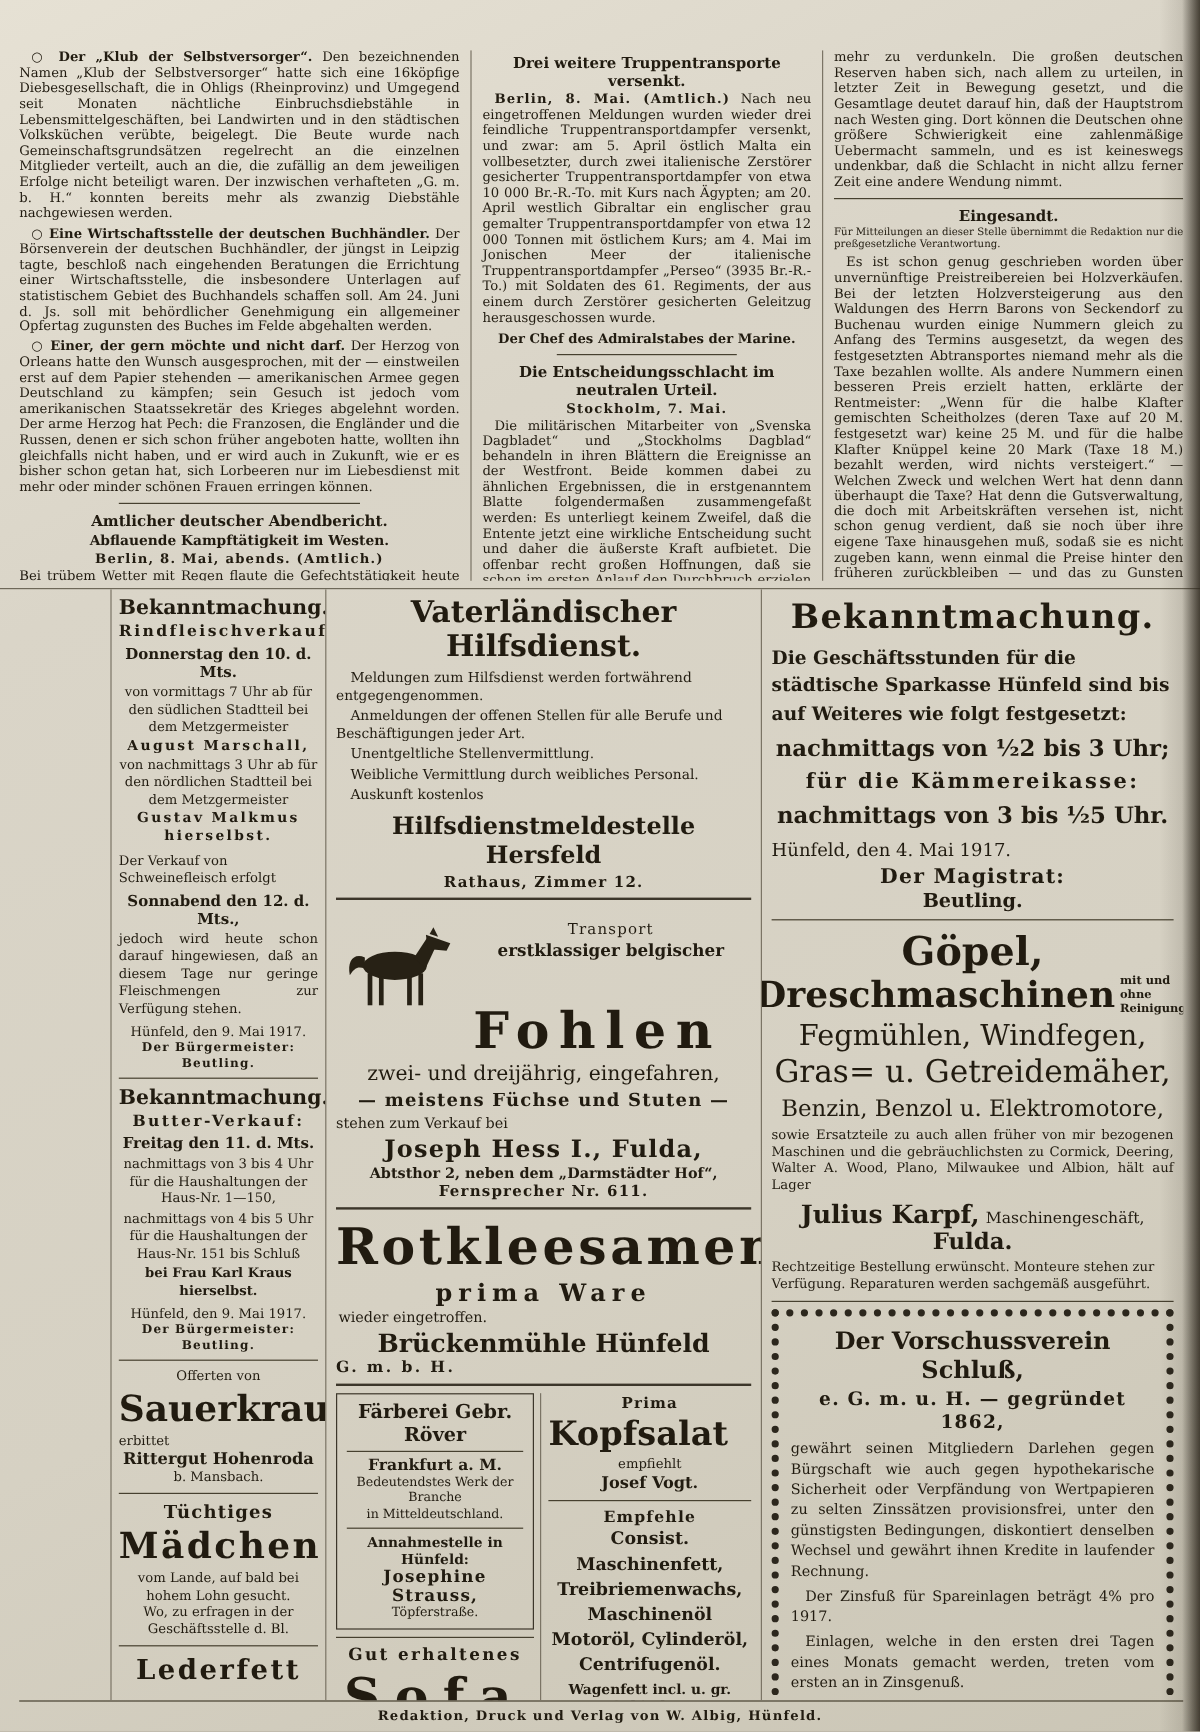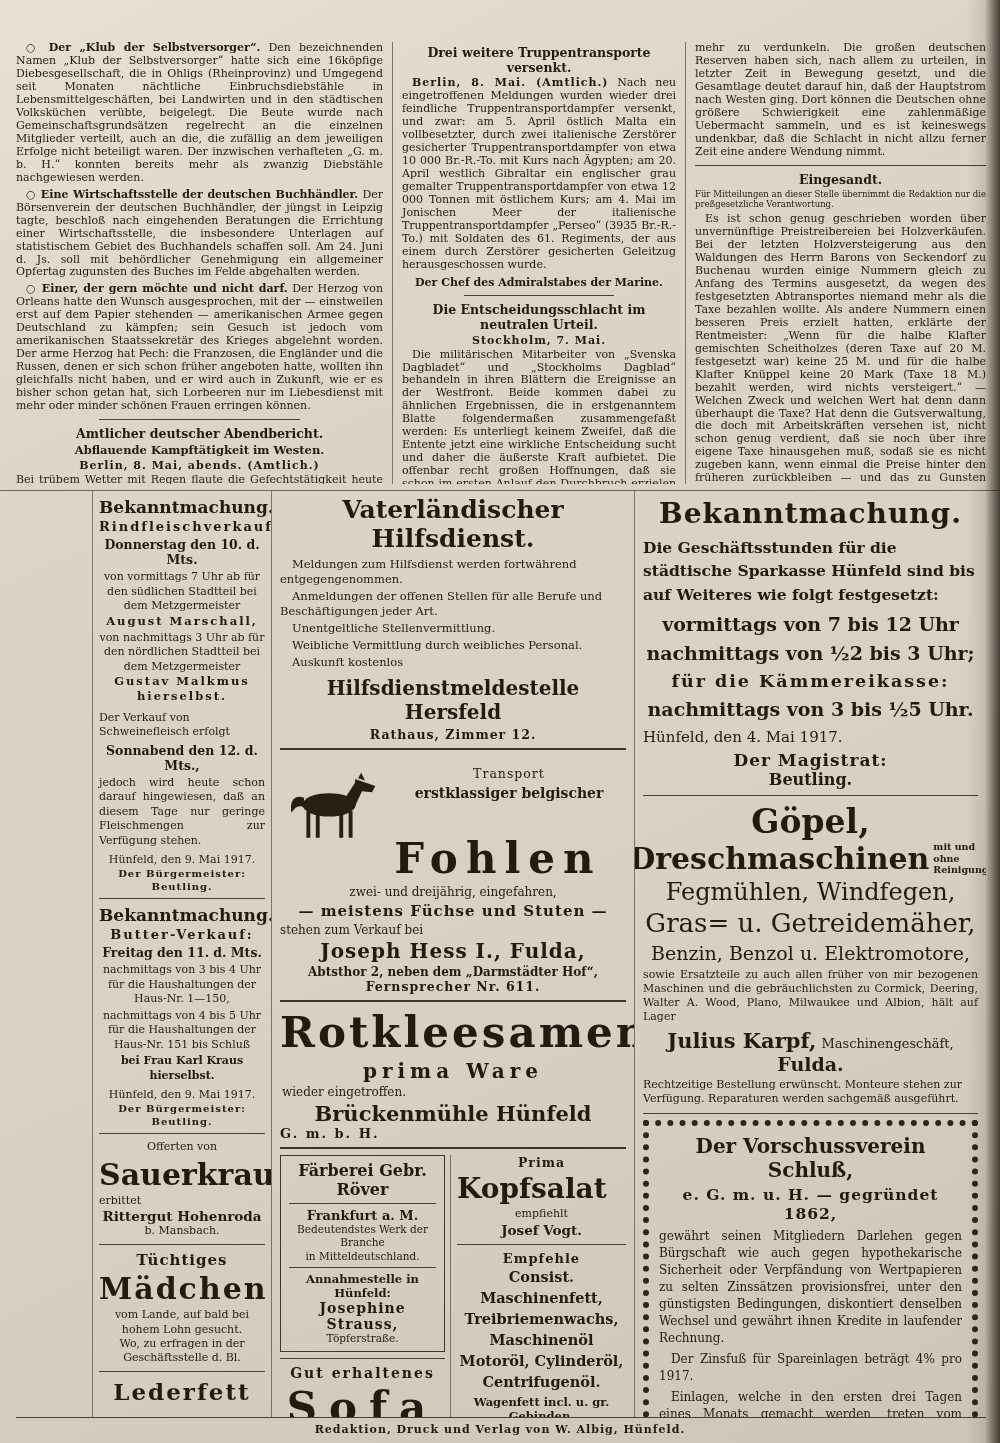--- a/index.html
+++ b/index.html
@@ -57,21 +57,21 @@
   .hd-p{font-size:11.5px;line-height:1.3;text-indent:12px;margin:2px 0}
   .hd-big{font-size:20px;font-weight:bold;text-align:center;margin-top:6px}
   .hd-med{font-size:15px;font-weight:bold;text-align:center;margin-top:2px}
   .hd-sm{font-size:12.5px;font-weight:bold;letter-spacing:1px;text-align:center;margin-top:3px}
   .fohlen-row{display:flex;align-items:flex-start;margin-top:2px}
   .fohlen-horse{width:112px;flex:0 0 112px;padding-top:16px}
   .fohlen-head{flex:1;text-align:center;padding-top:10px}
   .fo-l1{font-size:12.5px;letter-spacing:1px}
   .fo-l2{font-size:14px;font-weight:bold;margin-top:4px}
   .fo-title{font-size:42px;font-weight:bold;letter-spacing:8px;text-align:center;margin:-14px 0 2px 90px}
-  .fo-l3{font-size:12px;text-align:center}
+  .fo-l3{font-size:17px;text-align:center}
   .fo-l4{font-size:15px;font-weight:bold;letter-spacing:1px;text-align:center;margin:3px 0}
   .fo-l5{font-size:12px;text-align:left;margin:2px 0}
   .fo-name{font-size:20px;font-weight:bold;letter-spacing:1px;text-align:center}
   .fo-l6{font-size:12px;font-weight:bold;text-align:center;margin-top:2px}
   .fo-l7{font-size:12.5px;font-weight:bold;text-align:center;letter-spacing:1px}
   .rk-title{font-size:42px;font-weight:bold;letter-spacing:3px;text-align:center}
   .rk-sub{font-size:20px;font-weight:bold;letter-spacing:5px;text-align:center;margin-top:2px}
   .rk-line{font-size:12px;margin:2px 0 0 2px}
   .rk-name{font-size:21px;font-weight:bold;text-align:center;margin-top:2px}
   .rk-gmbh{font-size:13px;font-weight:bold;letter-spacing:2px;text-align:left}
@@ -332,21 +332,20 @@
         </div>
       </div>
     </div>
 
     <div class="vr"></div>
 
     <div class="acolC">
       <section>
         <div class="sp-h">Bekanntmachung.</div>
         <p class="sp-p1">Die Geschäftsstunden für die städtische Sparkasse Hünfeld sind bis auf Weiteres wie folgt festgesetzt:</p>
-        <div class="sp-t">vormittags von 7 bis 12 Uhr</div>
         <div class="sp-t">nachmittags von ½2 bis 3 Uhr;</div>
         <div class="sp-t3">für die Kämmereikasse:</div>
         <div class="sp-t">nachmittags von 3 bis ½5 Uhr.</div>
         <div class="sp-place">Hünfeld, den 4. Mai 1917.</div>
         <div class="sp-sig1">Der Magistrat:</div>
         <div class="sp-sig2">Beutling.</div>
       </section>
       <hr>
       <section>
         <div class="kp-l1">Göpel,</div>

